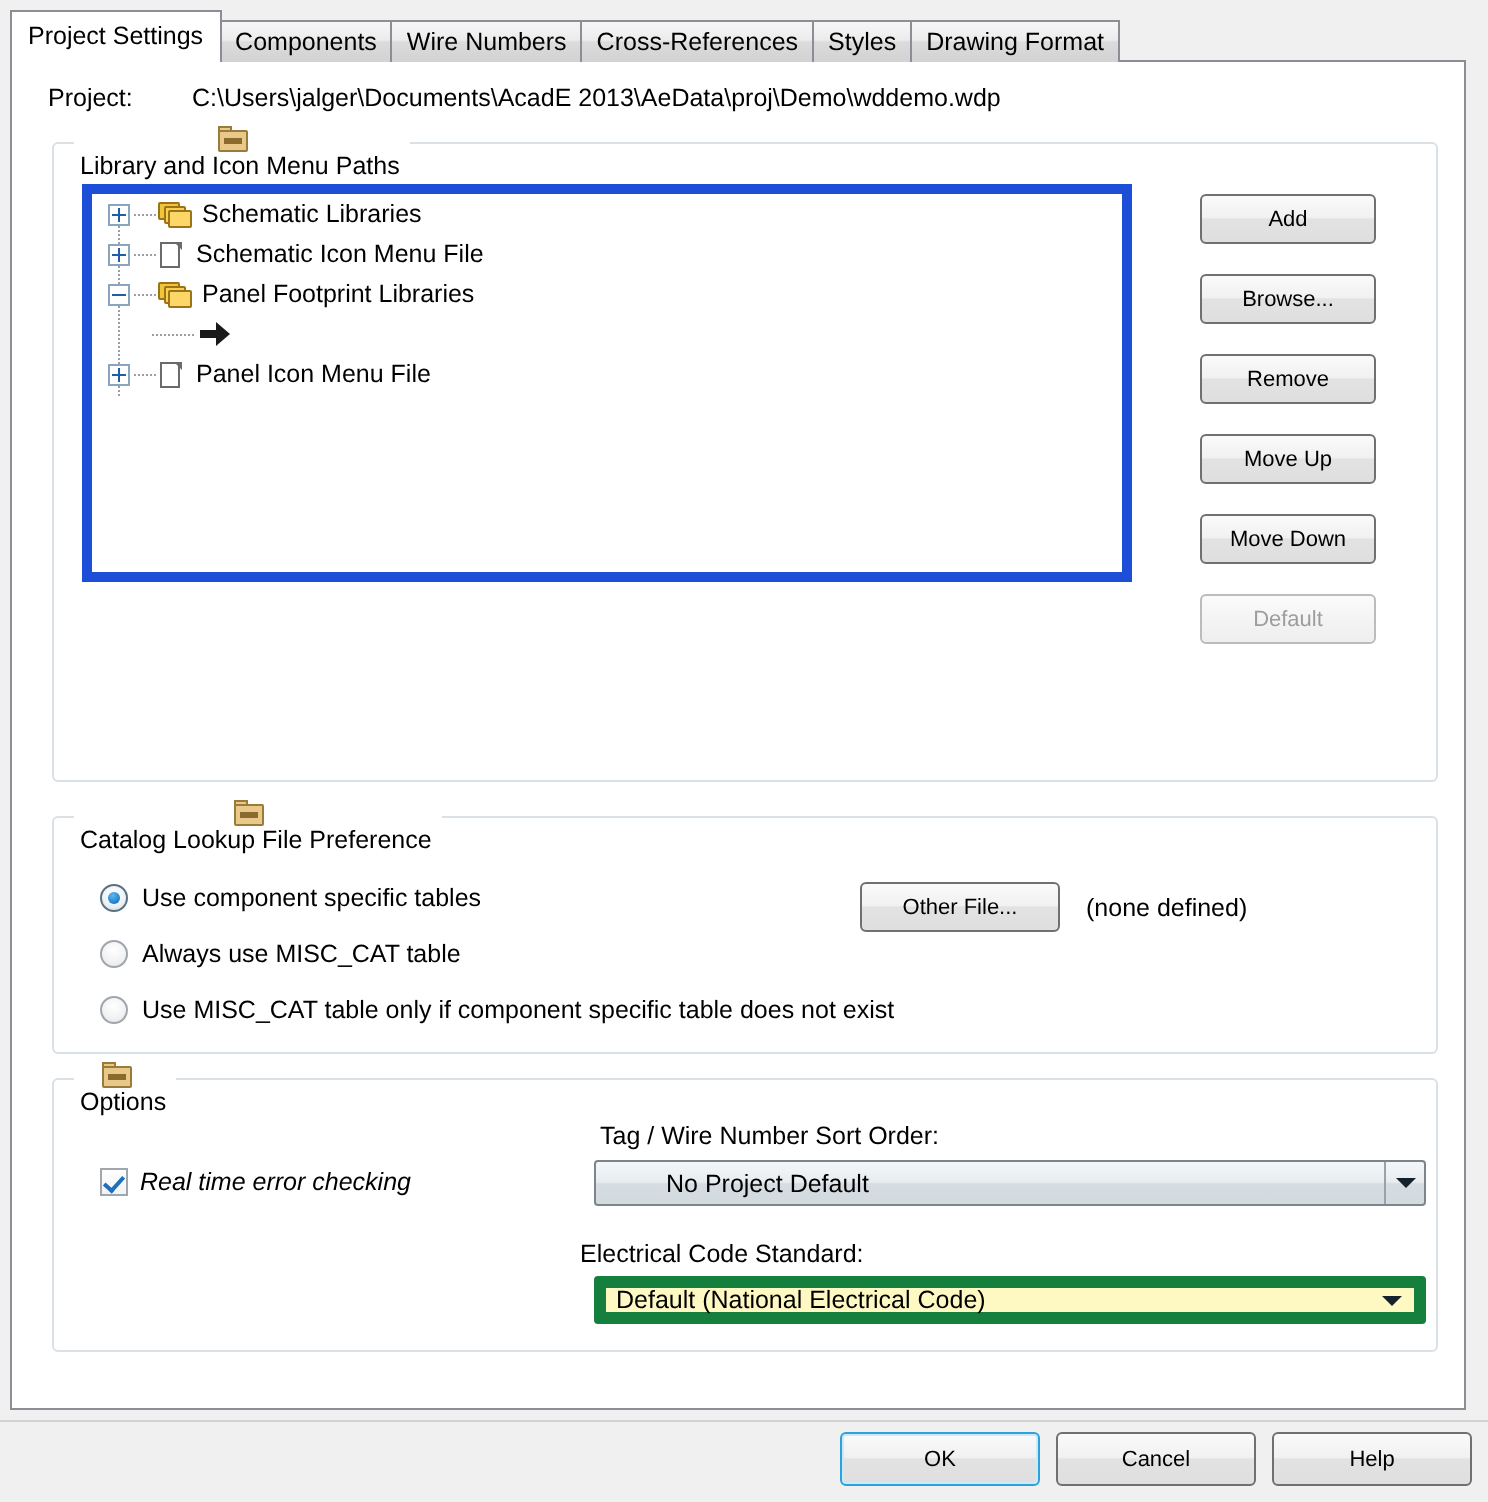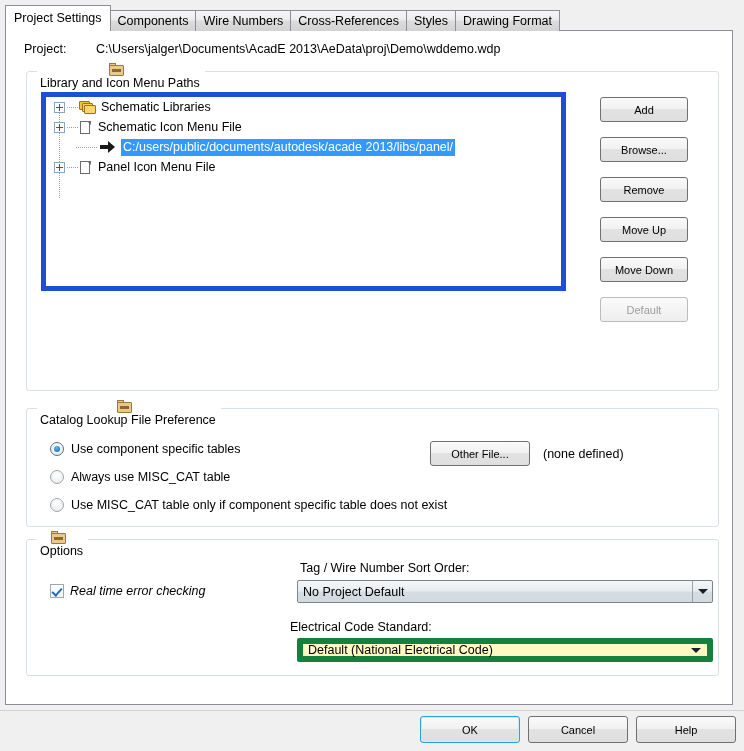--- a/index.html
+++ b/index.html
@@ -341,20 +341,21 @@
   .combo .cbtext {
     flex: 1;
     padding-left: 5px;
     white-space: nowrap;
     overflow: hidden;
   }
   .combo.primary {
     border: 1px solid #7c858c;
     border-radius: 2px;
     background: linear-gradient(to bottom, #f4f7f9 0%, #e7ecef 48%, #d6dde2 52%, #d3dade 100%);
+    padding-left: 30px;
   }
   .combo.primary .cbarrowbox {
     width: 20px; height: 100%;
     border-left: 1px solid #9aa2a8;
     display: flex; align-items: center; justify-content: center;
     box-sizing: border-box;
   }
   .combo.plain {
     border: 6px solid #15803d;
     border-radius: 2px;
@@ -445,28 +446,37 @@
   <div class="trow">
     <span class="expander plus"></span>
     <span class="dots"></span>
     <span class="ic-page">
         <i class="pg"></i>
         <i class="fold"></i>
       </span>
     <span>Schematic Icon Menu File</span>
   </div>
 
+  <div class="trow">
+    <span class="expander"></span>
+    <span class="dots"></span>
+    <span class="ic-folders">
+        <i class="f1"></i>
+        <i class="f2"></i>
+        <i class="f3"></i>
+      </span>
+    <span>Panel Footprint Libraries</span>
+  </div>
 
   <div class="trow" style="padding-left:30px;">
     <span class="dots" style="width:22px;"></span>
     <span class="ic-arrow">
         <i class="shaft"></i>
         <i class="head"></i>
       </span>
-    <span class="sel">C:/users/public/documents/autodesk/acade 2013/libs/panel/</span>
   </div>
 
   <div class="trow">
     <span class="expander plus"></span>
     <span class="dots"></span>
     <span class="ic-page">
         <i class="pg"></i>
         <i class="fold"></i>
       </span>
     <span>Panel Icon Menu File</span>

